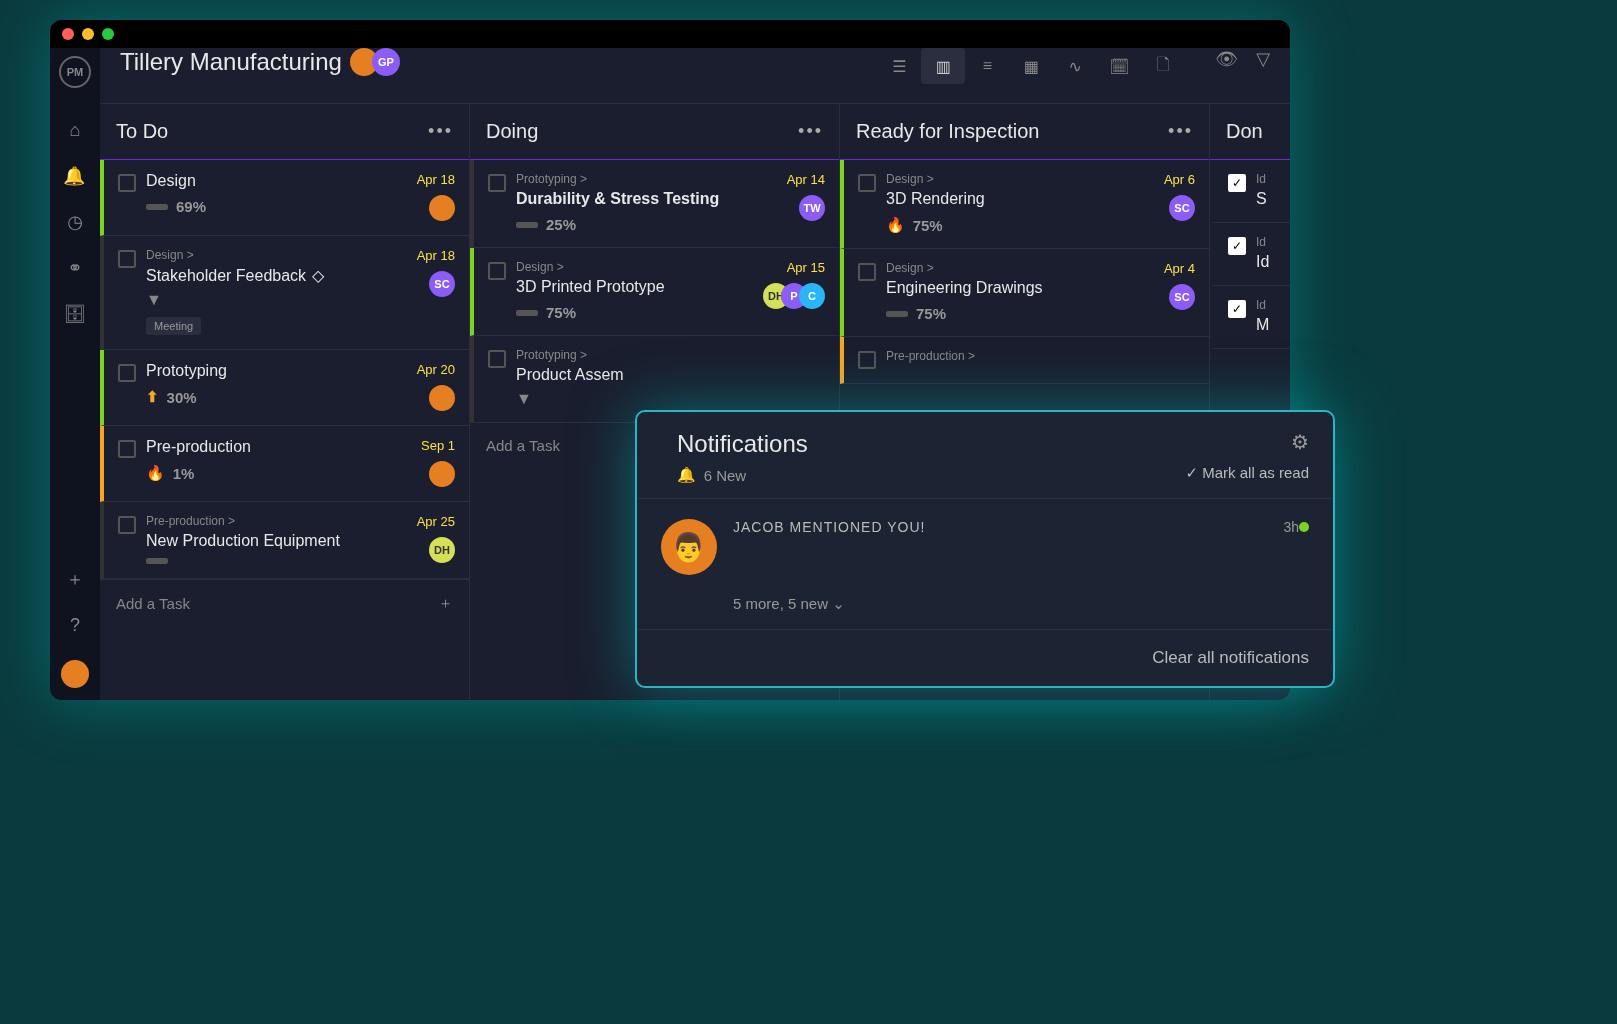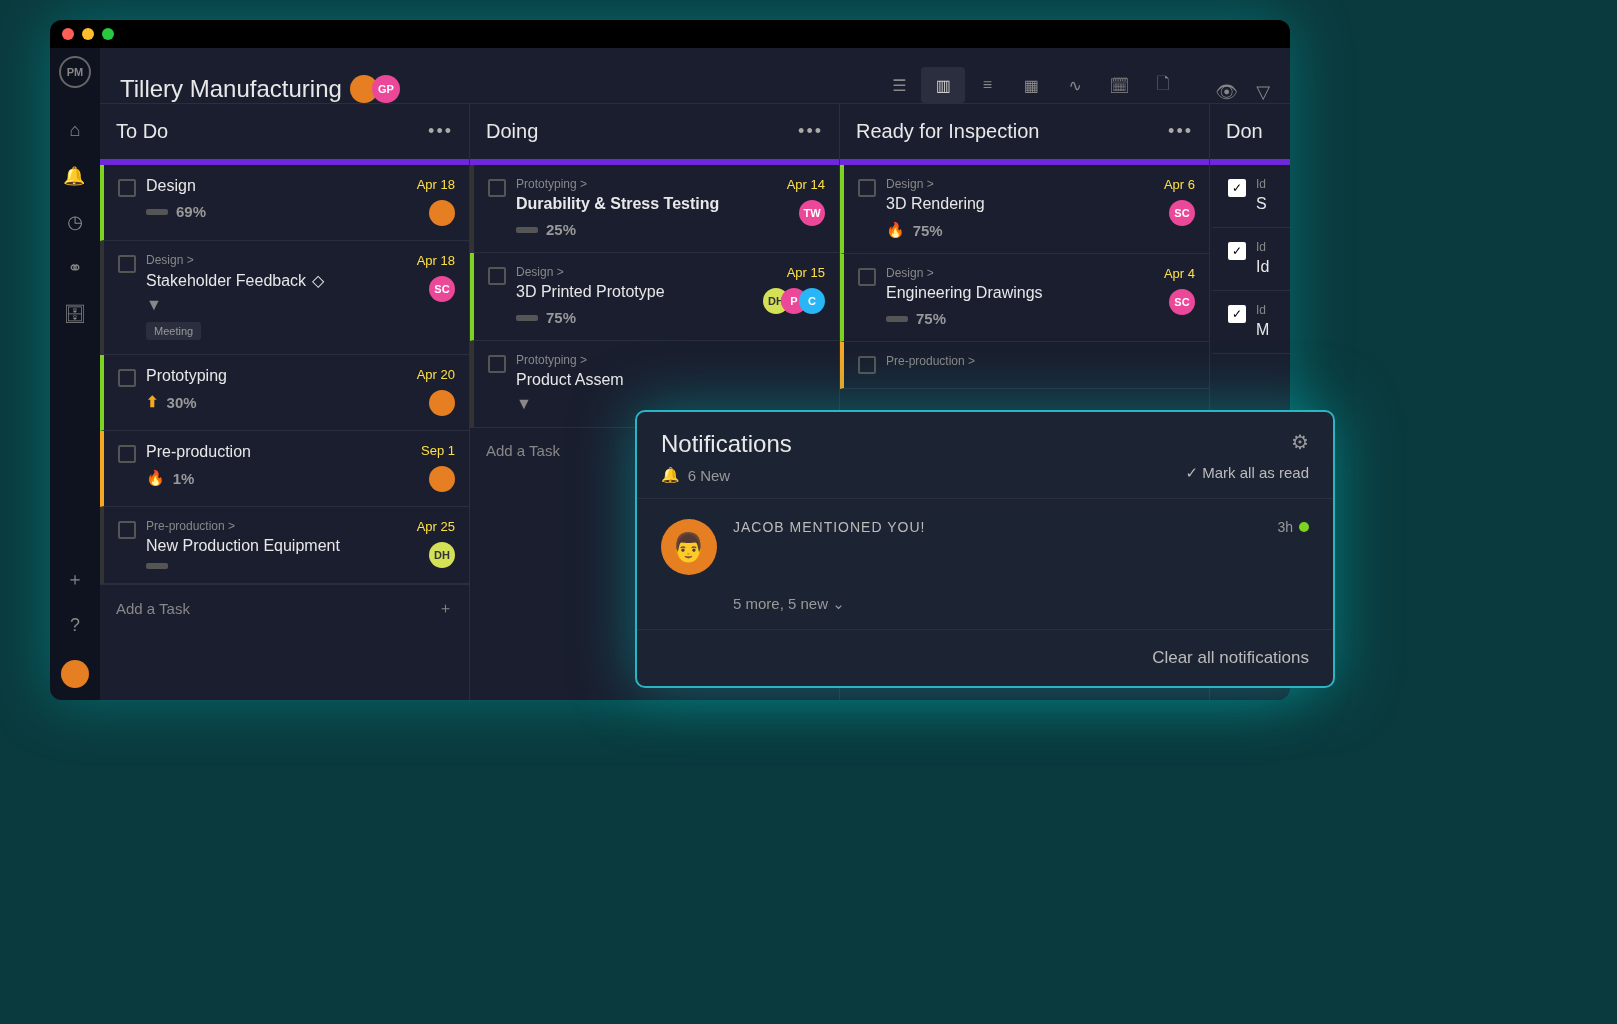--- a/index.html
+++ b/index.html
@@ -25,39 +25,39 @@
     
     .sidebar { width: 56px; background: #0f1320; display: flex; flex-direction: column; align-items: center; padding-top: 8px; gap: 24px; }
     .sidebar .logo { width: 32px; height: 32px; border: 2px solid #666; border-radius: 50%; display: flex; align-items: center; justify-content: center; color: #888; font-size: 11px; font-weight: 600; margin-bottom: 8px; }
     .sidebar-icon { color: #888; font-size: 18px; cursor: pointer; }
     .sidebar-spacer { flex: 1; }
     .sidebar-avatar { width: 28px; height: 28px; border-radius: 50%; background: #e67e22; margin-bottom: 12px; }
     
     .content { flex: 1; display: flex; flex-direction: column; }
     
     .header {
-      height: 56px; display: flex; align-items: flex-end; padding: 0 20px;
+      height: 56px; display: flex; align-items: flex-start; padding: 0 20px;
       border-bottom: 1px solid #2a2e3e; gap: 14px;
     }
     .header-title { color: #e8e8e8; font-size: 24px; font-weight: 400; }
     .avatar-pill { display: flex; }
     .avatar-sm { width: 28px; height: 28px; border-radius: 50%; margin-left: -6px; display: flex; align-items: center; justify-content: center; font-size: 11px; font-weight: 600; color: #fff; }
     .av-orange { background: #e67e22; }
-    .av-teal { background: #ec4899; }
+    .av-teal { background: #8b5cf6; }
     
     .view-tabs { margin-left: auto; display: flex; gap: 0; }
     .view-tab { width: 44px; height: 36px; display: flex; align-items: center; justify-content: center; color: #888; cursor: pointer; border-radius: 4px; }
     .view-tab.active { background: #2a2e3e; color: #ccc; }
     .header-right { display: flex; gap: 18px; margin-left: 16px; }
     .header-icon { color: #888; font-size: 18px; cursor: pointer; }
     
     .board { flex: 1; display: flex; overflow-x: hidden; }
     .column { width: 370px; border-right: 1px solid #2a2e3e; display: flex; flex-direction: column; }
     .column:last-child { border-right: none; }
-    .column-header { padding: 16px 16px; display: flex; justify-content: space-between; align-items: center; border-bottom: 6px solid #6d28d9; gap: 36px; }
+    .column-header { padding: 16px 16px; display: flex; justify-content: space-between; align-items: center; border-bottom: 1px solid #6d28d9; gap: 36px; }
     .column-title { color: #e8e8e8; font-size: 20px; font-weight: 500; }
     .column-menu { color: #aaa; font-size: 18px; cursor: pointer; letter-spacing: 2px; }
     
     .card { border-bottom: 1px solid #2a2e3e; padding: 12px 14px 14px 14px; position: relative; border-left: 4px solid transparent; }
     .card.bar-green { border-left-color: #7ed321; }
     .card.bar-orange { border-left-color: #f5a623; }
     .card.bar-dark { border-left-color: #333; }
     
     .card-top { display: flex; align-items: flex-start; gap: 10px; }
     .checkbox { width: 18px; height: 18px; border: 2px solid #555; border-radius: 2px; flex-shrink: 0; margin-top: 2px; }
@@ -84,36 +84,36 @@
     .notif-panel {
       position: absolute;
       top: 410px; left: 635px;
       width: 700px;
       background: #1c2332;
       border: 2px solid #2ab5c5;
       border-radius: 10px;
       box-shadow: 0 0 60px rgba(0,180,180,0.5);
       padding-bottom: 0;
     }
-    .notif-header { padding: 18px 24px 14px 24px; display: flex; justify-content: space-between; align-items: flex-start; }
+    .notif-header { padding: 18px 24px 14px 40px; display: flex; justify-content: space-between; align-items: flex-start; }
     .notif-title { color: #e8e8e8; font-size: 24px; font-weight: 400; }
     .notif-sub { color: #999; font-size: 15px; margin-top: 8px; display: flex; align-items: center; gap: 8px; }
     .notif-actions { display: flex; flex-direction: column; align-items: flex-end; gap: 10px; }
     .notif-gear { color: #999; font-size: 20px; cursor: pointer; }
     .notif-mark { color: #bbb; font-size: 15px; cursor: pointer; }
     .notif-divider { height: 1px; background: #2a2e3e; }
     
     .notif-item { padding: 20px 24px; display: flex; gap: 16px; }
     .notif-avatar { width: 56px; height: 56px; border-radius: 50%; background: #e67e22; flex-shrink: 0; display:flex; align-items:center; justify-content:center; font-size:28px; }
     .notif-body { flex: 1; }
     .notif-heading { color: #bbb; font-size: 14px; letter-spacing: 1px; margin-bottom: 8px; }
     .notif-text { color: #ccc; font-size: 17px; line-height: 1.5; }
     .notif-text a { color: #2ab5c5; text-decoration: none; }
     .notif-meta { display: flex; flex-direction: column; align-items: flex-end; gap: 6px; }
-    .notif-time { color: #999; font-size: 14px; display: flex; align-items: center; gap: 6px; }
+    .notif-time { color: #999; font-size: 14px; display: flex; align-items: center; gap: 0; }
     .notif-dot { width: 10px; height: 10px; border-radius: 50%; background: #7ed321; }
     .notif-more { color: #999; font-size: 15px; padding: 0 24px 16px 96px; cursor: pointer; }
     .notif-footer { border-top: 1px solid #2a2e3e; padding: 18px 24px; text-align: right; color: #bbb; font-size: 17px; cursor: pointer; }
     
     .av-yellow { background: #d4e157; color: #333; }
     .av-blue { background: #29b6f6; }
   </style>
 </head>
 <body>
 

